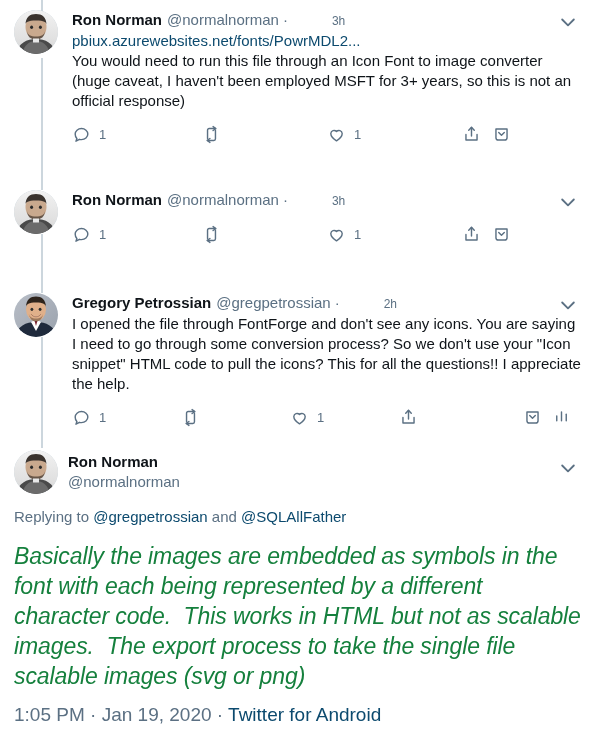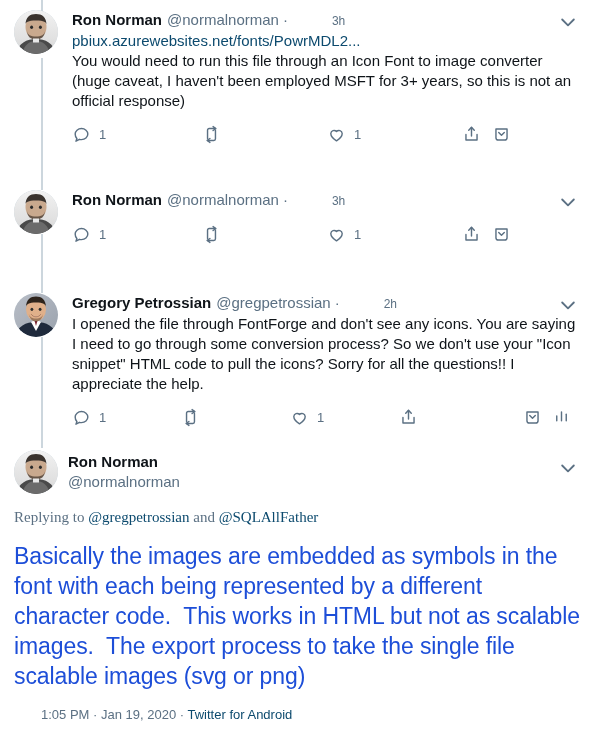--- a/index.html
+++ b/index.html
@@ -176,37 +176,36 @@
   .main-handle {
     font-size: 15px;
     color: #5b7083;
     line-height: 20px;
   }
   .replying {
     font-size: 15px;
     color: #5b7083;
     margin-top: 13px;
     line-height: 20px;
-    font-family: Liberation Serif, serif;
   }
   .main-body {
     font-size: 23px;
     line-height: 30px;
-    color: #1d4ed8;
+    color: #15803d;
     margin-top: 14px;
     white-space: pre-wrap;
     word-wrap: break-word;
     letter-spacing: -0.1px;
+    font-style: italic;
   }
   .meta {
-    font-size: 13px;
+    font-size: 19px;
     color: #5b7083;
     margin-top: 14px;
     line-height: 20px;
-    margin-left: 27px;
   }
 </style>
 </head>
 <body>
 
 <div id="app">
 
   <div class="tweet" style="height:180px;">
     <div class="thread-line" style="top:0px;height:14px;"></div>
     <div class="thread-line" style="top:58px;height:122px;"></div>
@@ -405,21 +404,21 @@
         <svg width="20" height="20" viewBox="0 0 24 24" fill="none" stroke="#5b7083" stroke-width="2.2" stroke-linecap="round" stroke-linejoin="round">
             <polyline points="5,9 12,16 19,9"></polyline>
           </svg>
       </div>
       <div class="head-row">
         <span class="name">Gregory Petrossian</span>
         <span class="handle">@gregpetrossian</span>
         <span class="dot-sep">·</span>
         <span class="timeago">2h</span>
       </div>
-      <div class="tweet-text"><span>I opened the file through FontForge and don't see any icons. You are saying I need to go through some conversion process? So we don't use your "Icon snippet" HTML code to pull the icons? Sorry for all the questions!! I appreciate the help.</span></div>
+      <div class="tweet-text"><span>I opened the file through FontForge and don't see any icons. You are saying I need to go through some conversion process? So we don't use your "Icon snippet" HTML code to pull the icons? This for all the questions!! I appreciate the help.</span></div>
       <div class="actions wide">
         <div class="act reply">
           <svg width="19" height="19" viewBox="0 0 24 24" fill="none" stroke="#5b7083" stroke-width="1.8" stroke-linecap="round" stroke-linejoin="round">
               <path d="M20 11.5c0 3.9-3.6 7-8 7-.9 0-1.8-.1-2.6-.4L5 20.5l1.2-3.3C4.8 15.9 4 13.8 4 11.5c0-3.9 3.6-7 8-7s8 3.1 8 7z"></path>
             </svg>
           <span class="cnt">1</span>
         </div>
         <div class="act retweet">
           <svg width="19" height="19" viewBox="0 0 24 24" fill="none" stroke="#5b7083" stroke-width="1.8" stroke-linecap="round" stroke-linejoin="round">
               <path d="M7 17V6.5a2 2 0 0 1 2-2h8"></path>

